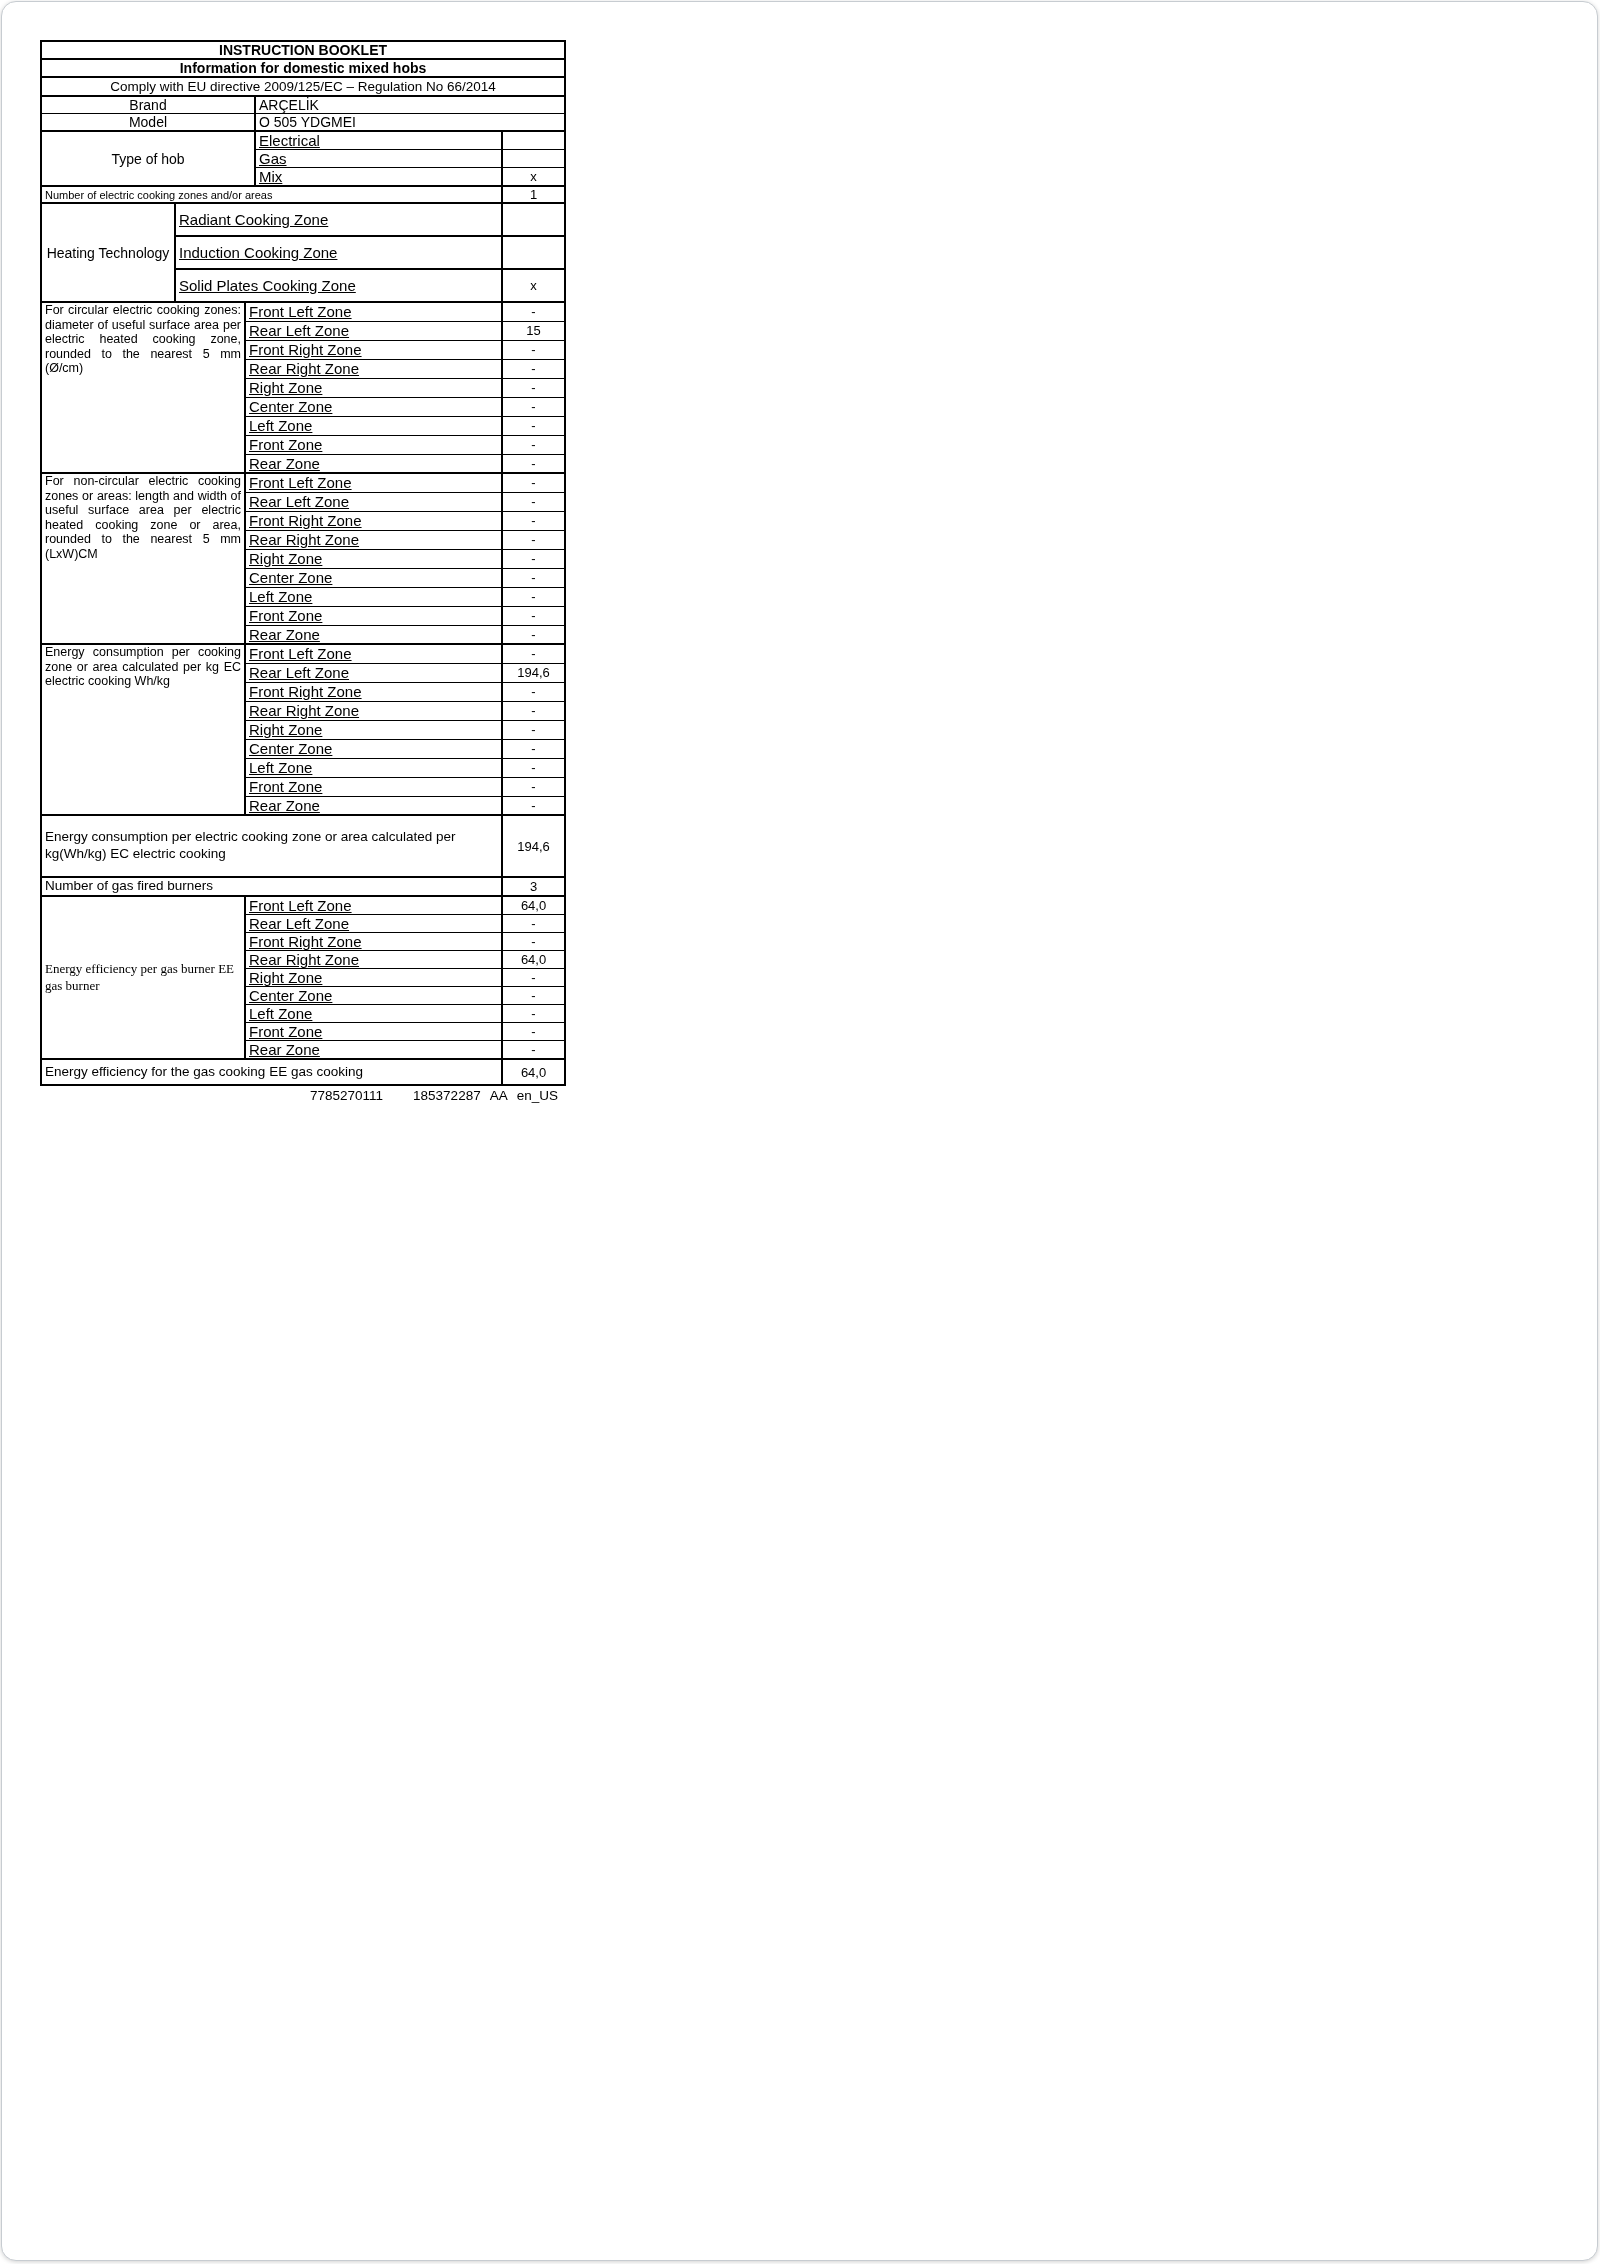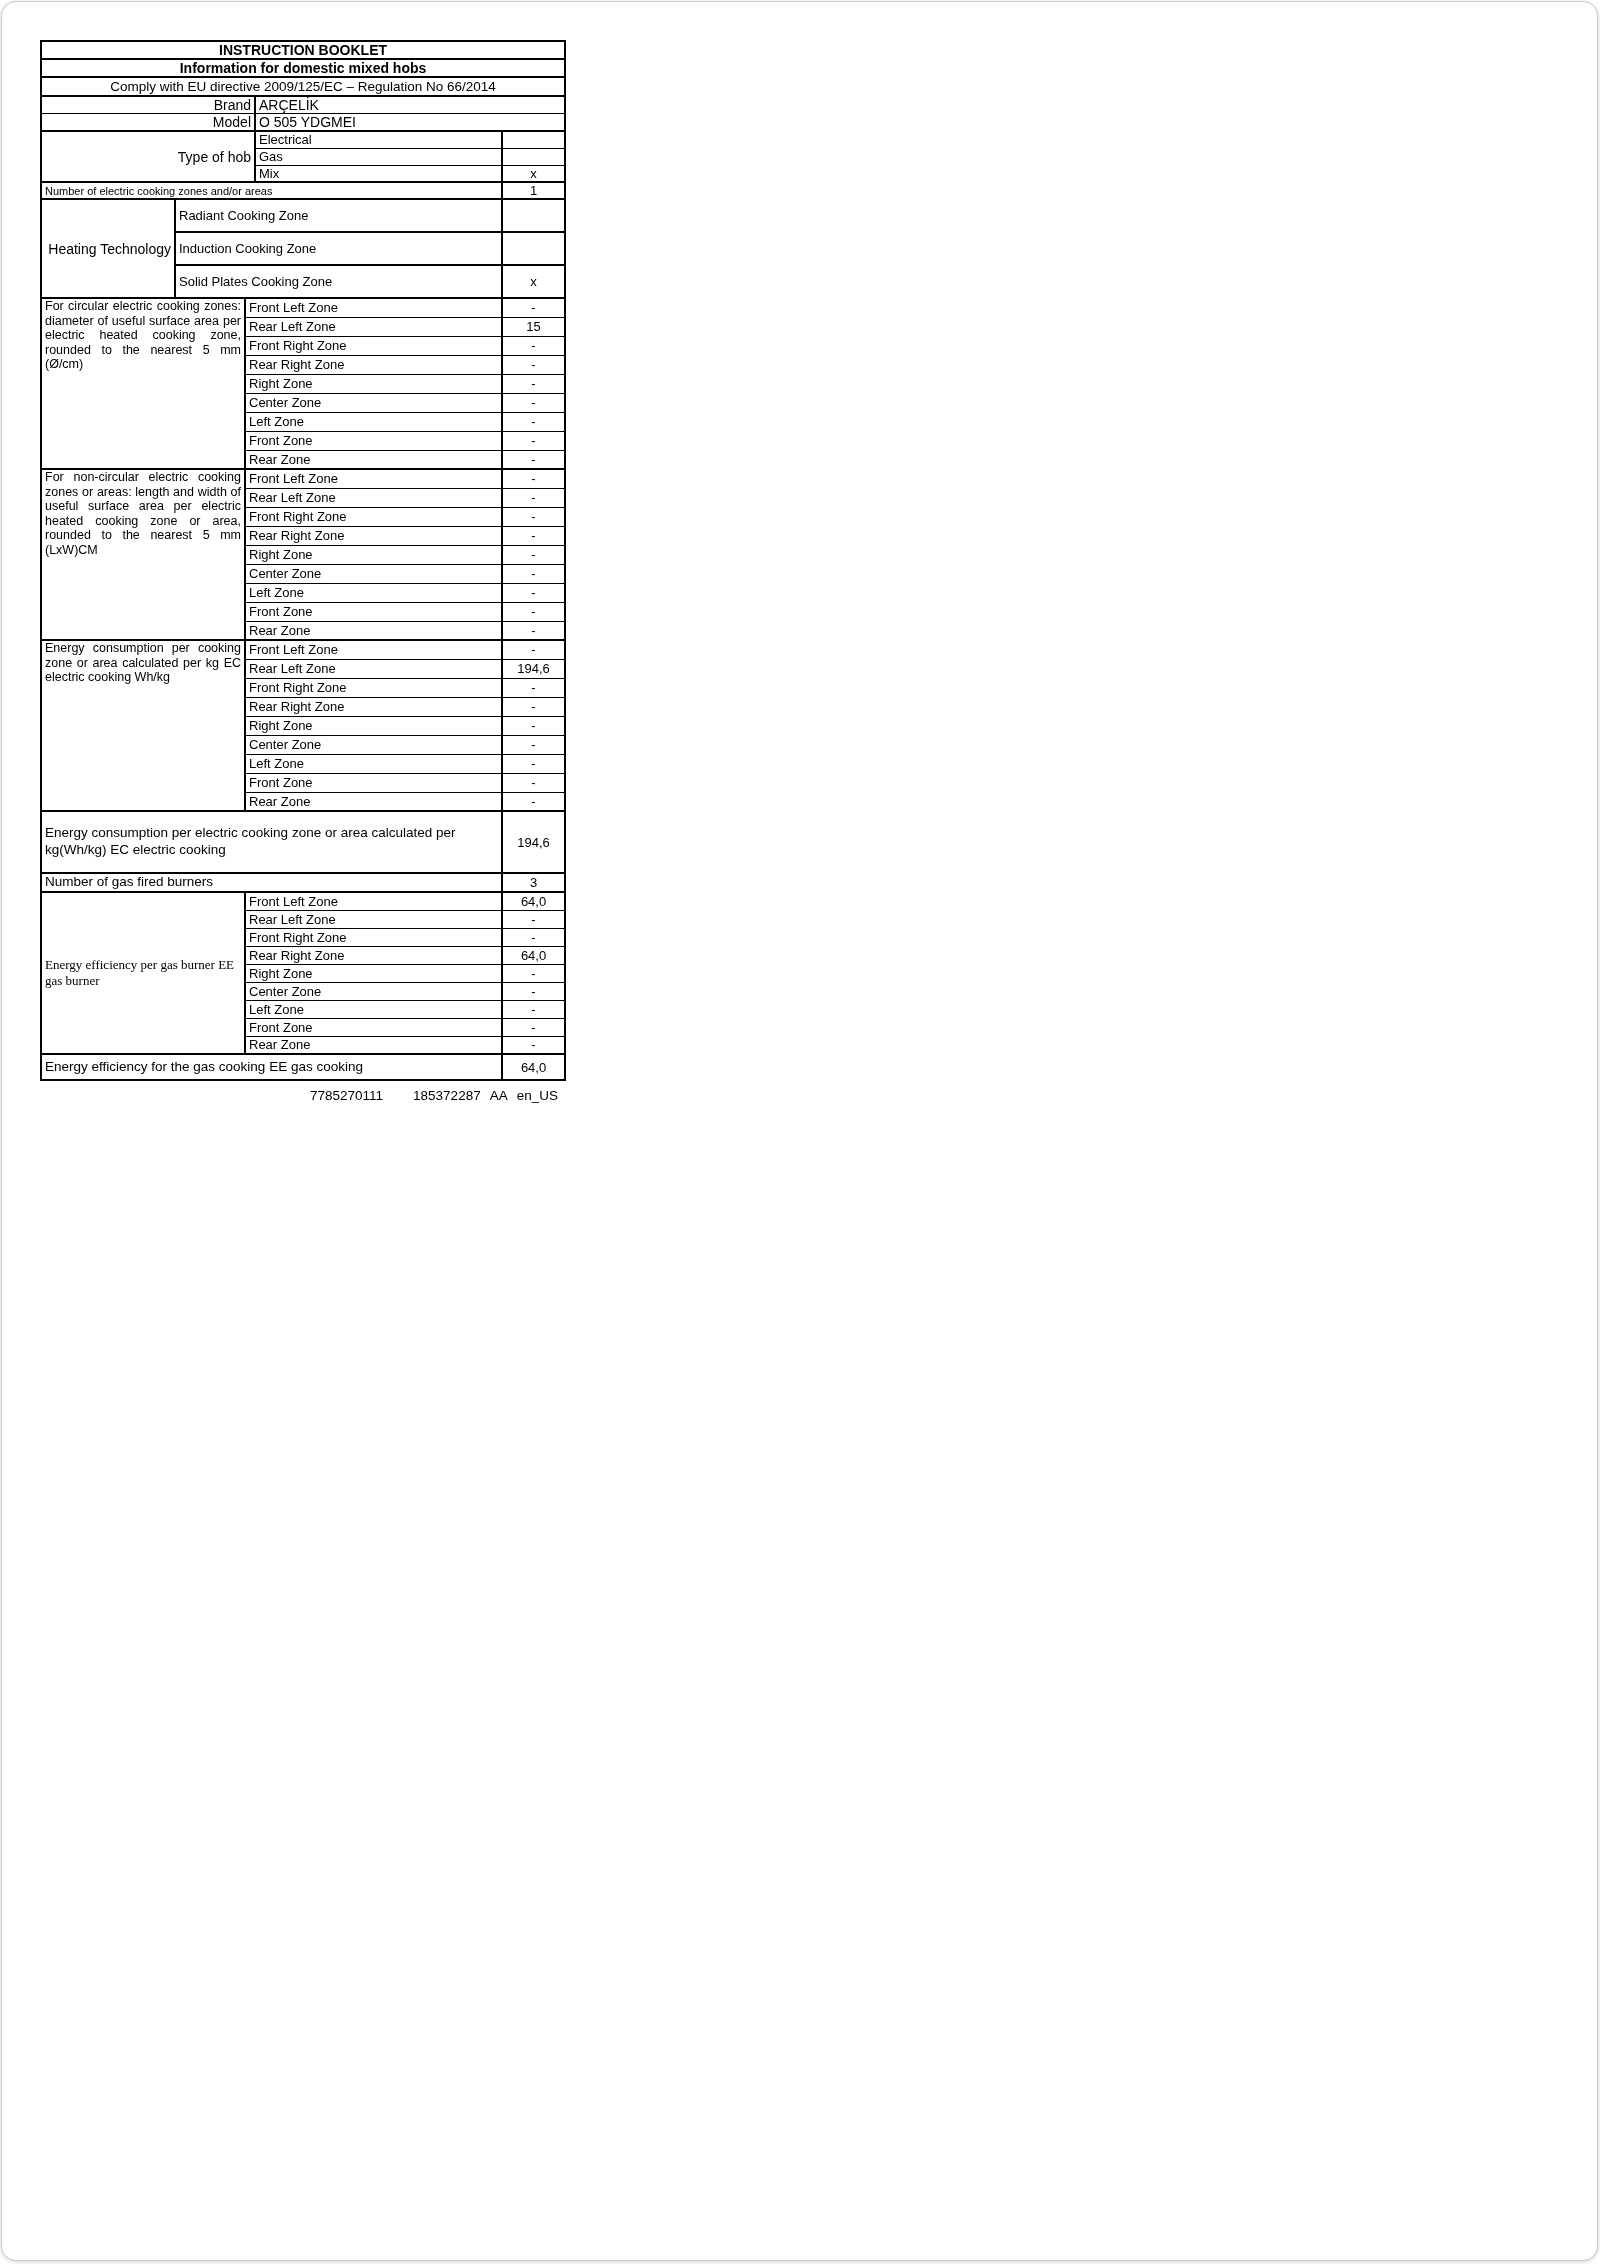--- a/index.html
+++ b/index.html
@@ -11,26 +11,26 @@
   table.spec td{border-top:1px solid #000;border-bottom:1px solid #000;
                 border-left:2px solid #000;border-right:2px solid #000;
                 padding:0 3px;overflow:hidden;}
   tr.sec td{border-top-width:2px;}
   
   .r20{height:16px}.r18{height:18px}.r19{height:19px}.r16{height:16px}.r17{height:17px}
   .r15{height:15px}.r33{height:33px}.r46{height:62px}.r34{height:26px}
   
   .hdr{font-weight:bold;font-size:14px;text-align:center;}
   .dir{font-size:13.5px;text-align:center;border-radius:9px;}
-  .lbl{font-size:14px;text-align:right;}
+  .lbl{font-size:14px;text-align:center;}
   .vc{font-size:14px;}
   .small{font-size:11px;}
   .desc{font-size:12.5px;line-height:1.16;text-align:justify;vertical-align:top;padding:2px 3px 0 4px;}
   .descmid{font-size:13px;line-height:1.25;text-align:left;vertical-align:middle;padding:0 3px 0 4px;font-family:Liberation Serif, serif;}
-  .zl{font-size:13px;text-align:left;padding-left:3px;}
+  .zl{font-size:15px;text-align:left;padding-left:3px;text-decoration:underline;}
   .val{font-size:13px;text-align:center;}
   .tot{font-size:13.5px;line-height:1.25;padding-left:4px;}
   .footer{position:absolute;left:308px;top:1086px;font-size:13.5px;white-space:nowrap;}
   .footer span{display:inline-block;}
   .g30{margin-right:30px}.g8{margin-right:9px}.g22{margin-right:9px}
 </style>
 </head>
 <body>
 
 <div class="page">

